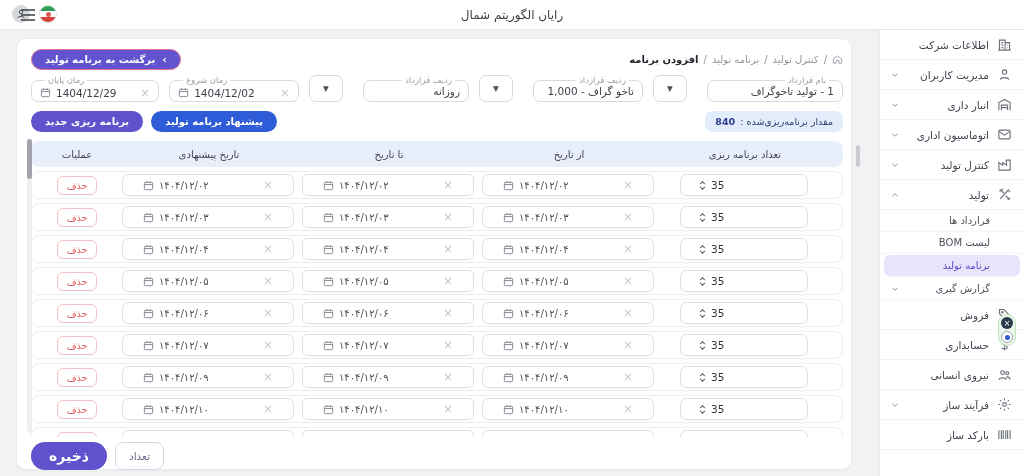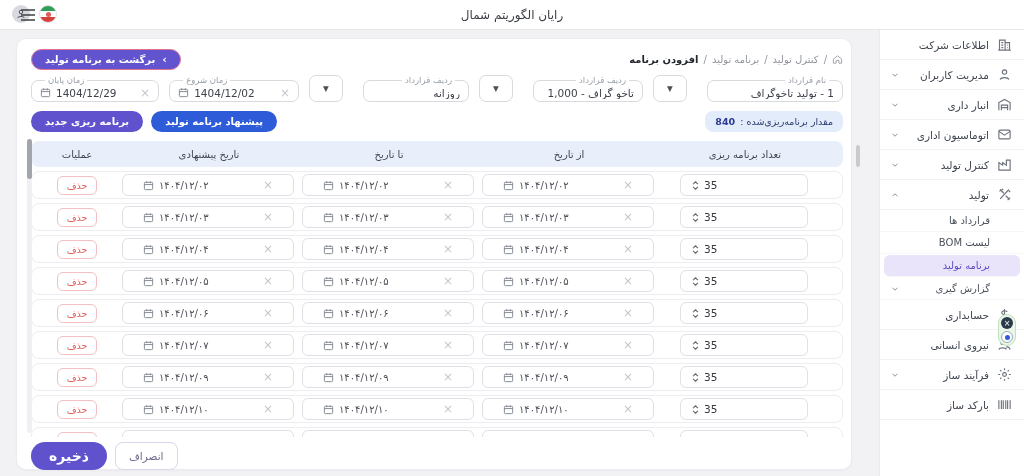--- a/index.html
+++ b/index.html
@@ -41,21 +41,21 @@
   .breadcrumb{display:flex;align-items:center;gap:5px;font-size:10px;color:#8f939b}
   .breadcrumb .home{display:flex;color:#9a9ea6}
   .breadcrumb .home svg{width:11px;height:11px}
   .breadcrumb .cur{font-weight:bold;color:#23272e}
   .spacer{flex:1}
   .back-btn{background:#6254cf;border:1.5px solid #df7390;border-radius:14px;color:#fff;font-size:10px;font-weight:bold;padding:4px 13px;display:flex;align-items:center;gap:7px;cursor:pointer;font-family:inherit}
   .back-btn .chv{font-size:11px;line-height:1}
   
   .fields{display:flex;gap:10px;margin-top:5px;align-items:flex-end}
   .fgroup{display:flex;gap:20px;align-items:flex-end}
-  fieldset{border:1px solid #d8dade;border-radius:7px;padding:0 8px;height:26px;display:flex;align-items:center;background:#fff;min-width:0}
+  fieldset{border:1px solid #d8dade;border-radius:7px;padding:0 8px;height:26px;display:flex;background:#fff;min-width:0}
   legend{font-size:8.5px;color:#9aa0a8;padding:0 3px;margin-inline-start:5px;line-height:1;white-space:nowrap}
   .fval{font-size:10.5px;color:#3e434b;white-space:nowrap;overflow:hidden}
   .dd-btn{width:34px;height:27px;border:1px solid #d8dade;border-radius:7px;background:#fff;display:flex;align-items:center;justify-content:center;font-size:7.5px;color:#4a4f58;cursor:pointer}
   .datefs{direction:ltr}
   .datefs .inner{display:flex;align-items:center;width:100%;gap:5px}
   .cal{display:flex;color:#7c828c}
   .cal svg{width:11px;height:11px}
   .clr{color:#c3c6cc;font-size:12px;line-height:1;cursor:pointer}
   .w-name{width:136px}.w-row{width:110px}.w-period{width:106px}.w-start{width:152px}.w-end{width:150px}
   
@@ -67,21 +67,21 @@
   .btn-new{background:#6052cc;margin-inline-start:8px}
   
   .table{margin-top:8px}
   .hrow{background:#e9eefb;border-radius:8px;height:26px;display:flex;align-items:center;font-size:10px;color:#3f4550;padding-inline-start:34px;padding-inline-end:8px;gap:8px}
   .cell{flex:0 0 auto}
   .c-count{width:128px;margin-inline-end:18px;text-align:center}
   .c-date{width:172px;text-align:center}
   .c-ops{flex:1;display:flex;justify-content:center}
   .tbody{height:266px;overflow:hidden;margin-top:4px}
   .trow{display:flex;align-items:center;height:28px;border:1px solid #ededf1;border-radius:8px;background:#fff;margin-bottom:4px;padding-inline-start:34px;padding-inline-end:8px;gap:8px}
-  .num-input{direction:ltr;display:flex;align-items:center;gap:5px;width:128px;height:22px;border:1px solid #dfe1e6;border-radius:6px;background:#fff;padding:0 11px;font-size:10.5px;color:#33373d}
+  .num-input{direction:ltr;display:flex;align-items:center;gap:5px;width:128px;height:22px;border:1px solid #dfe1e6;border-radius:6px;background:#fff;padding:0 18px;font-size:10.5px;color:#33373d}
   .spin{display:flex;flex-direction:column;gap:1px;color:#666;cursor:pointer}
   .spin svg{width:7px;height:4px;display:block}
   .date-input{direction:ltr;display:flex;align-items:center;gap:5px;width:172px;height:22px;border:1px solid #dfe1e6;border-radius:6px;background:#fff;padding:0 20px;font-size:10px;color:#4a4e55}
   .date-input .dv{white-space:nowrap}
   .del-btn{background:#fff;border:1px solid #f2c0c0;color:#e25c5c;border-radius:6px;font-size:9.5px;padding:3px 9px;cursor:pointer;font-family:inherit}
   
   .footer{display:flex;justify-content:flex-end;gap:8px;margin-top:5px;flex-direction:row}
   .save-btn{background:#6052cc;color:#fff;border:none;border-radius:14px;font-size:14px;font-weight:bold;padding:6px 18px;cursor:pointer;font-family:inherit}
   .cancel-btn{background:#fff;color:#6f6a8a;border:1px solid #d9d6ec;border-radius:8px;font-size:10.5px;padding:5px 13px;cursor:pointer;font-family:inherit}
   
@@ -212,20 +212,30 @@
 
         </div>
         <div class="nav-item sub">
 
           <span class="nav-label">گزارش گیری</span>
           <span class="nav-chev">
             <svg viewBox="0 0 24 24" fill="none" stroke="currentColor" stroke-width="2.4">
               <path d="m6 9 6 6 6-6"></path>
             </svg>
           </span>
+        </div>
+        <div class="nav-item">
+          <span class="nav-ico">
+            <svg viewBox="0 0 24 24" fill="none" stroke="currentColor" stroke-width="1.8">
+              <path d="M4 4h7l9 9-7 7-9-9z"></path>
+              <circle cx="8.5" cy="8.5" r="1.2"></circle>
+            </svg>
+          </span>
+          <span class="nav-label">فروش</span>
+
         </div>
         <div class="nav-item">
           <span class="nav-ico">
             <svg viewBox="0 0 24 24" fill="none" stroke="currentColor" stroke-width="1.8">
               <path d="M12 3v18M16.5 7.5c-4-2.8-9-1.2-9 1.8 0 4.2 9 2.7 9 7 0 3.2-5 4.2-9 1.4"></path>
             </svg>
           </span>
           <span class="nav-label">حسابداری</span>
 
         </div>
@@ -870,21 +880,21 @@
                   </div>
                 </div>
                 <div class="cell c-ops">
                   <button class="del-btn">حذف</button>
                 </div>
               </div>
             </div>
         </div>
 
         <div class="footer">
-          <button class="cancel-btn">انصراف</button>
+          <button class="cancel-btn">تعداد</button>
           <button class="save-btn">ذخیره</button>
         </div>
 
         <div class="tbl-scroll">
             <div class="tbl-thumb"></div>
           </div>
       </div>
     </main>
   </div>
 </div>

